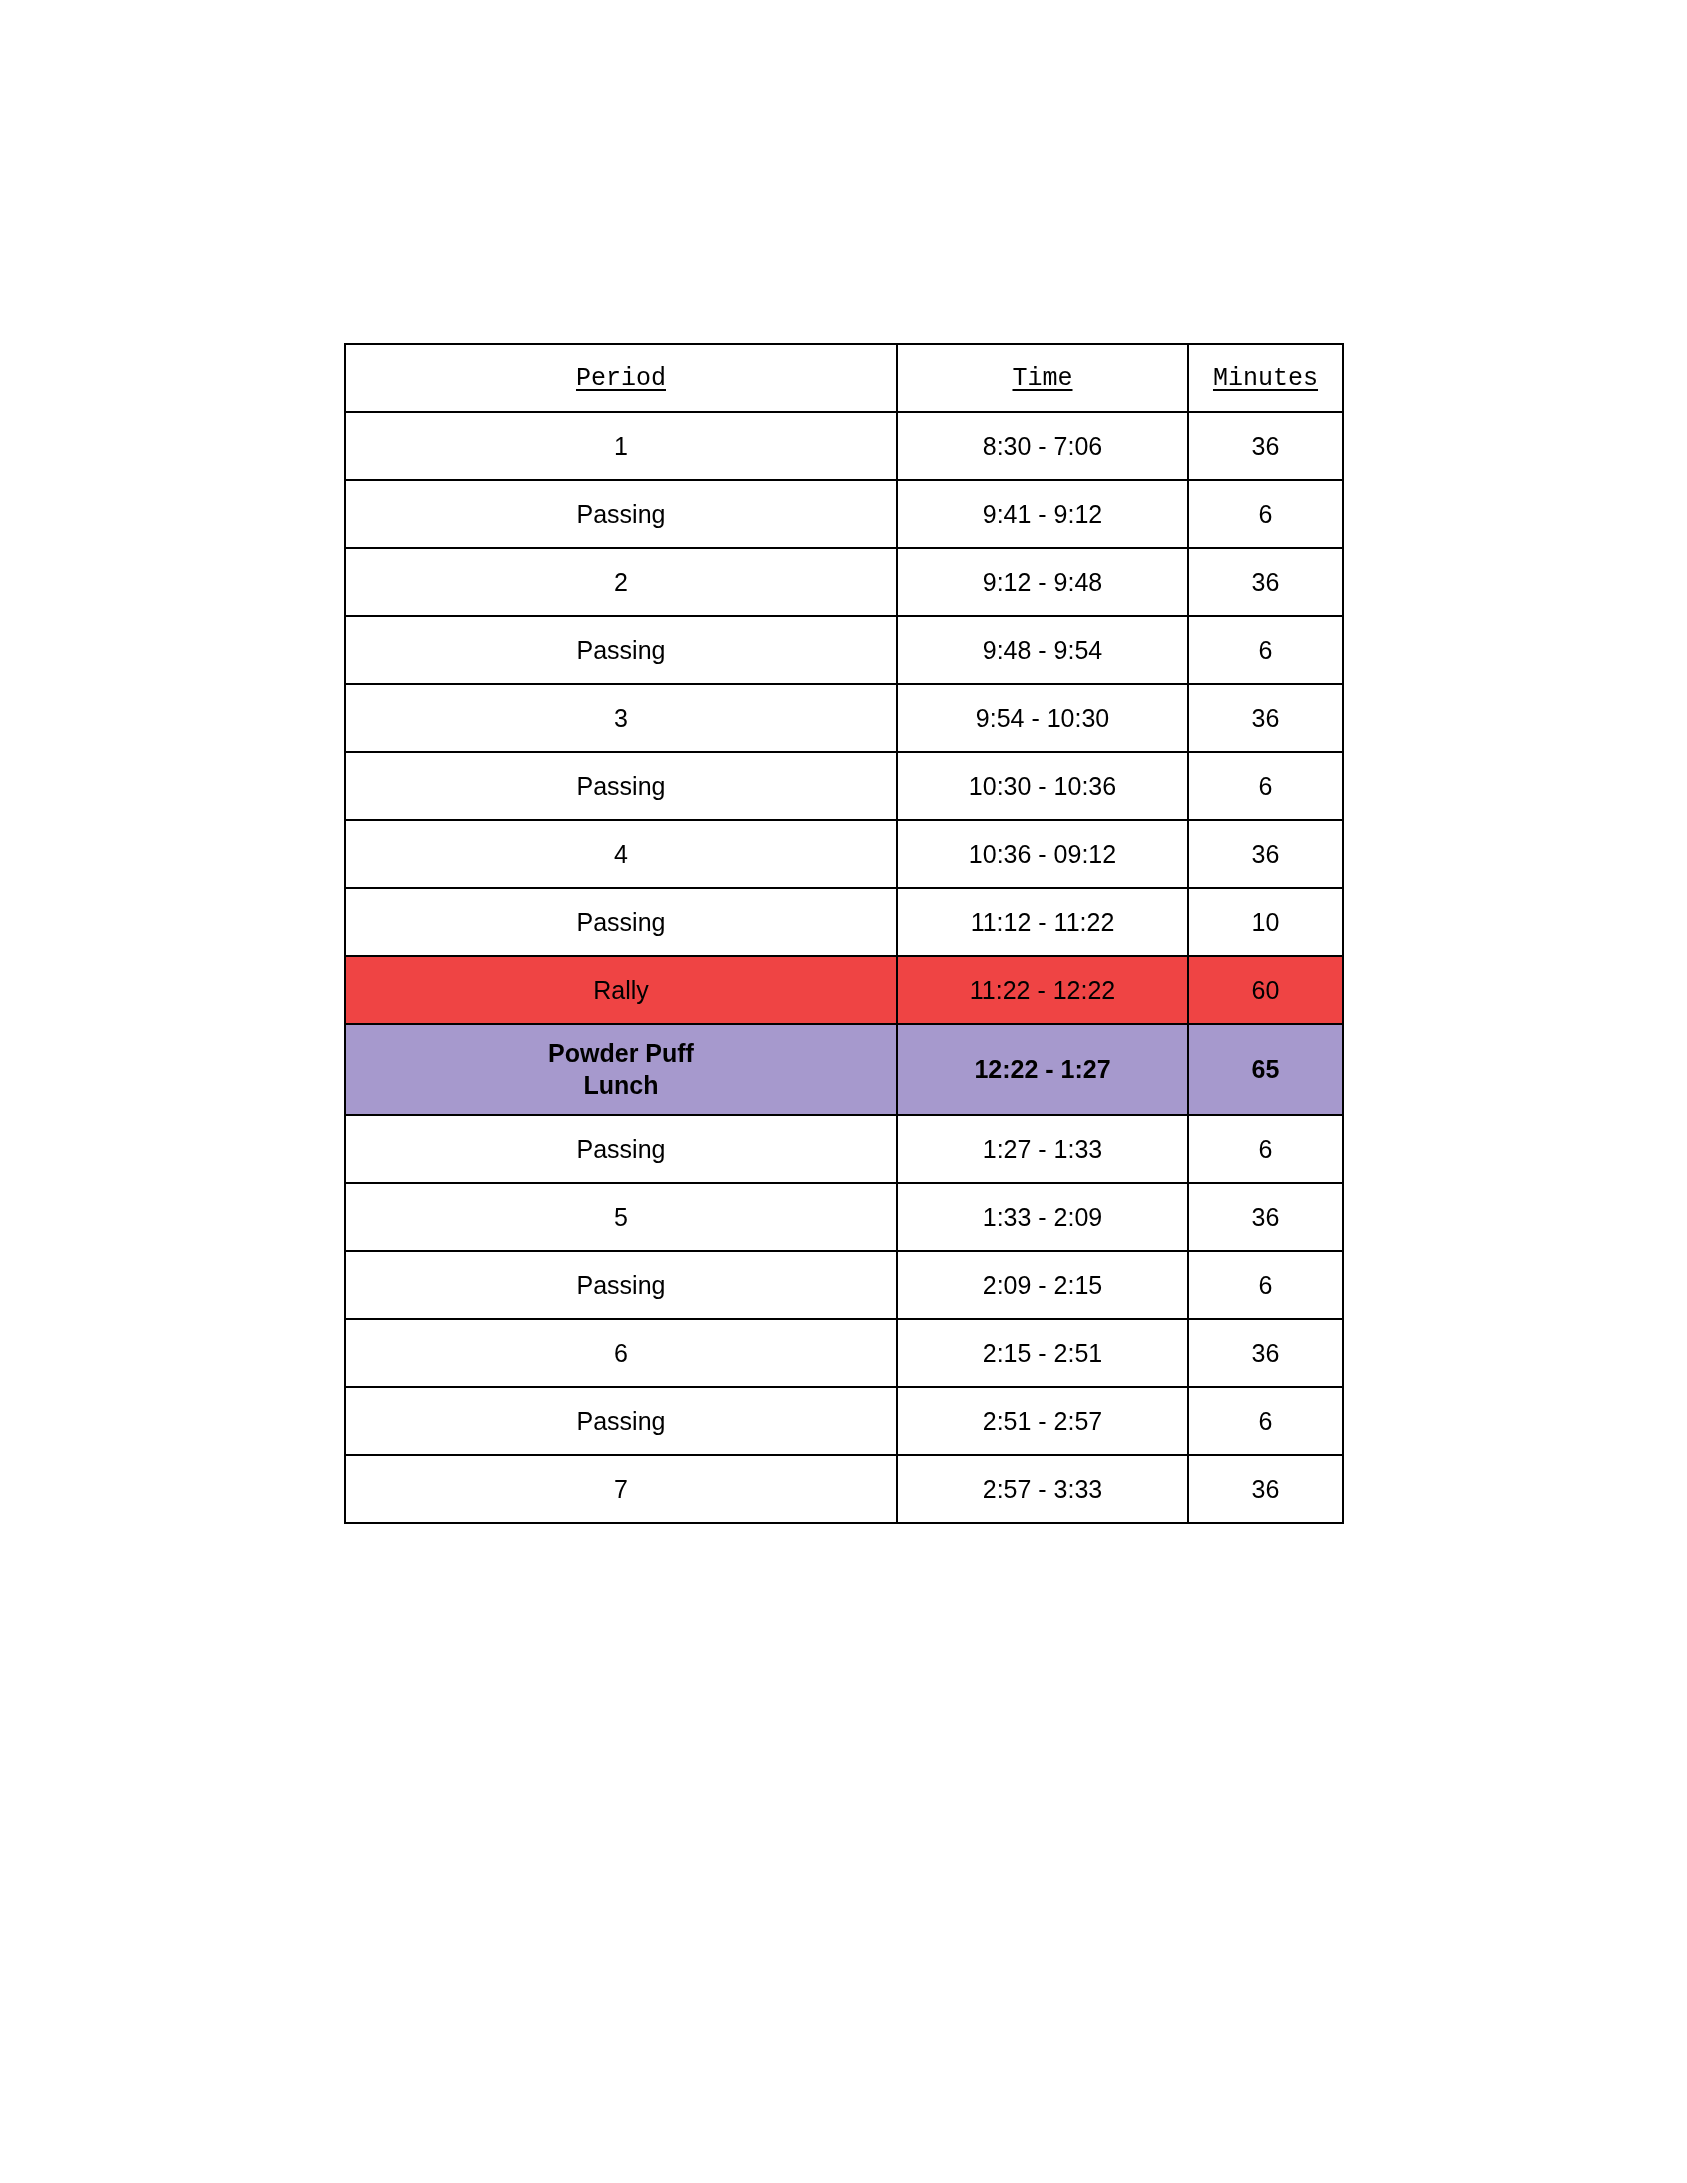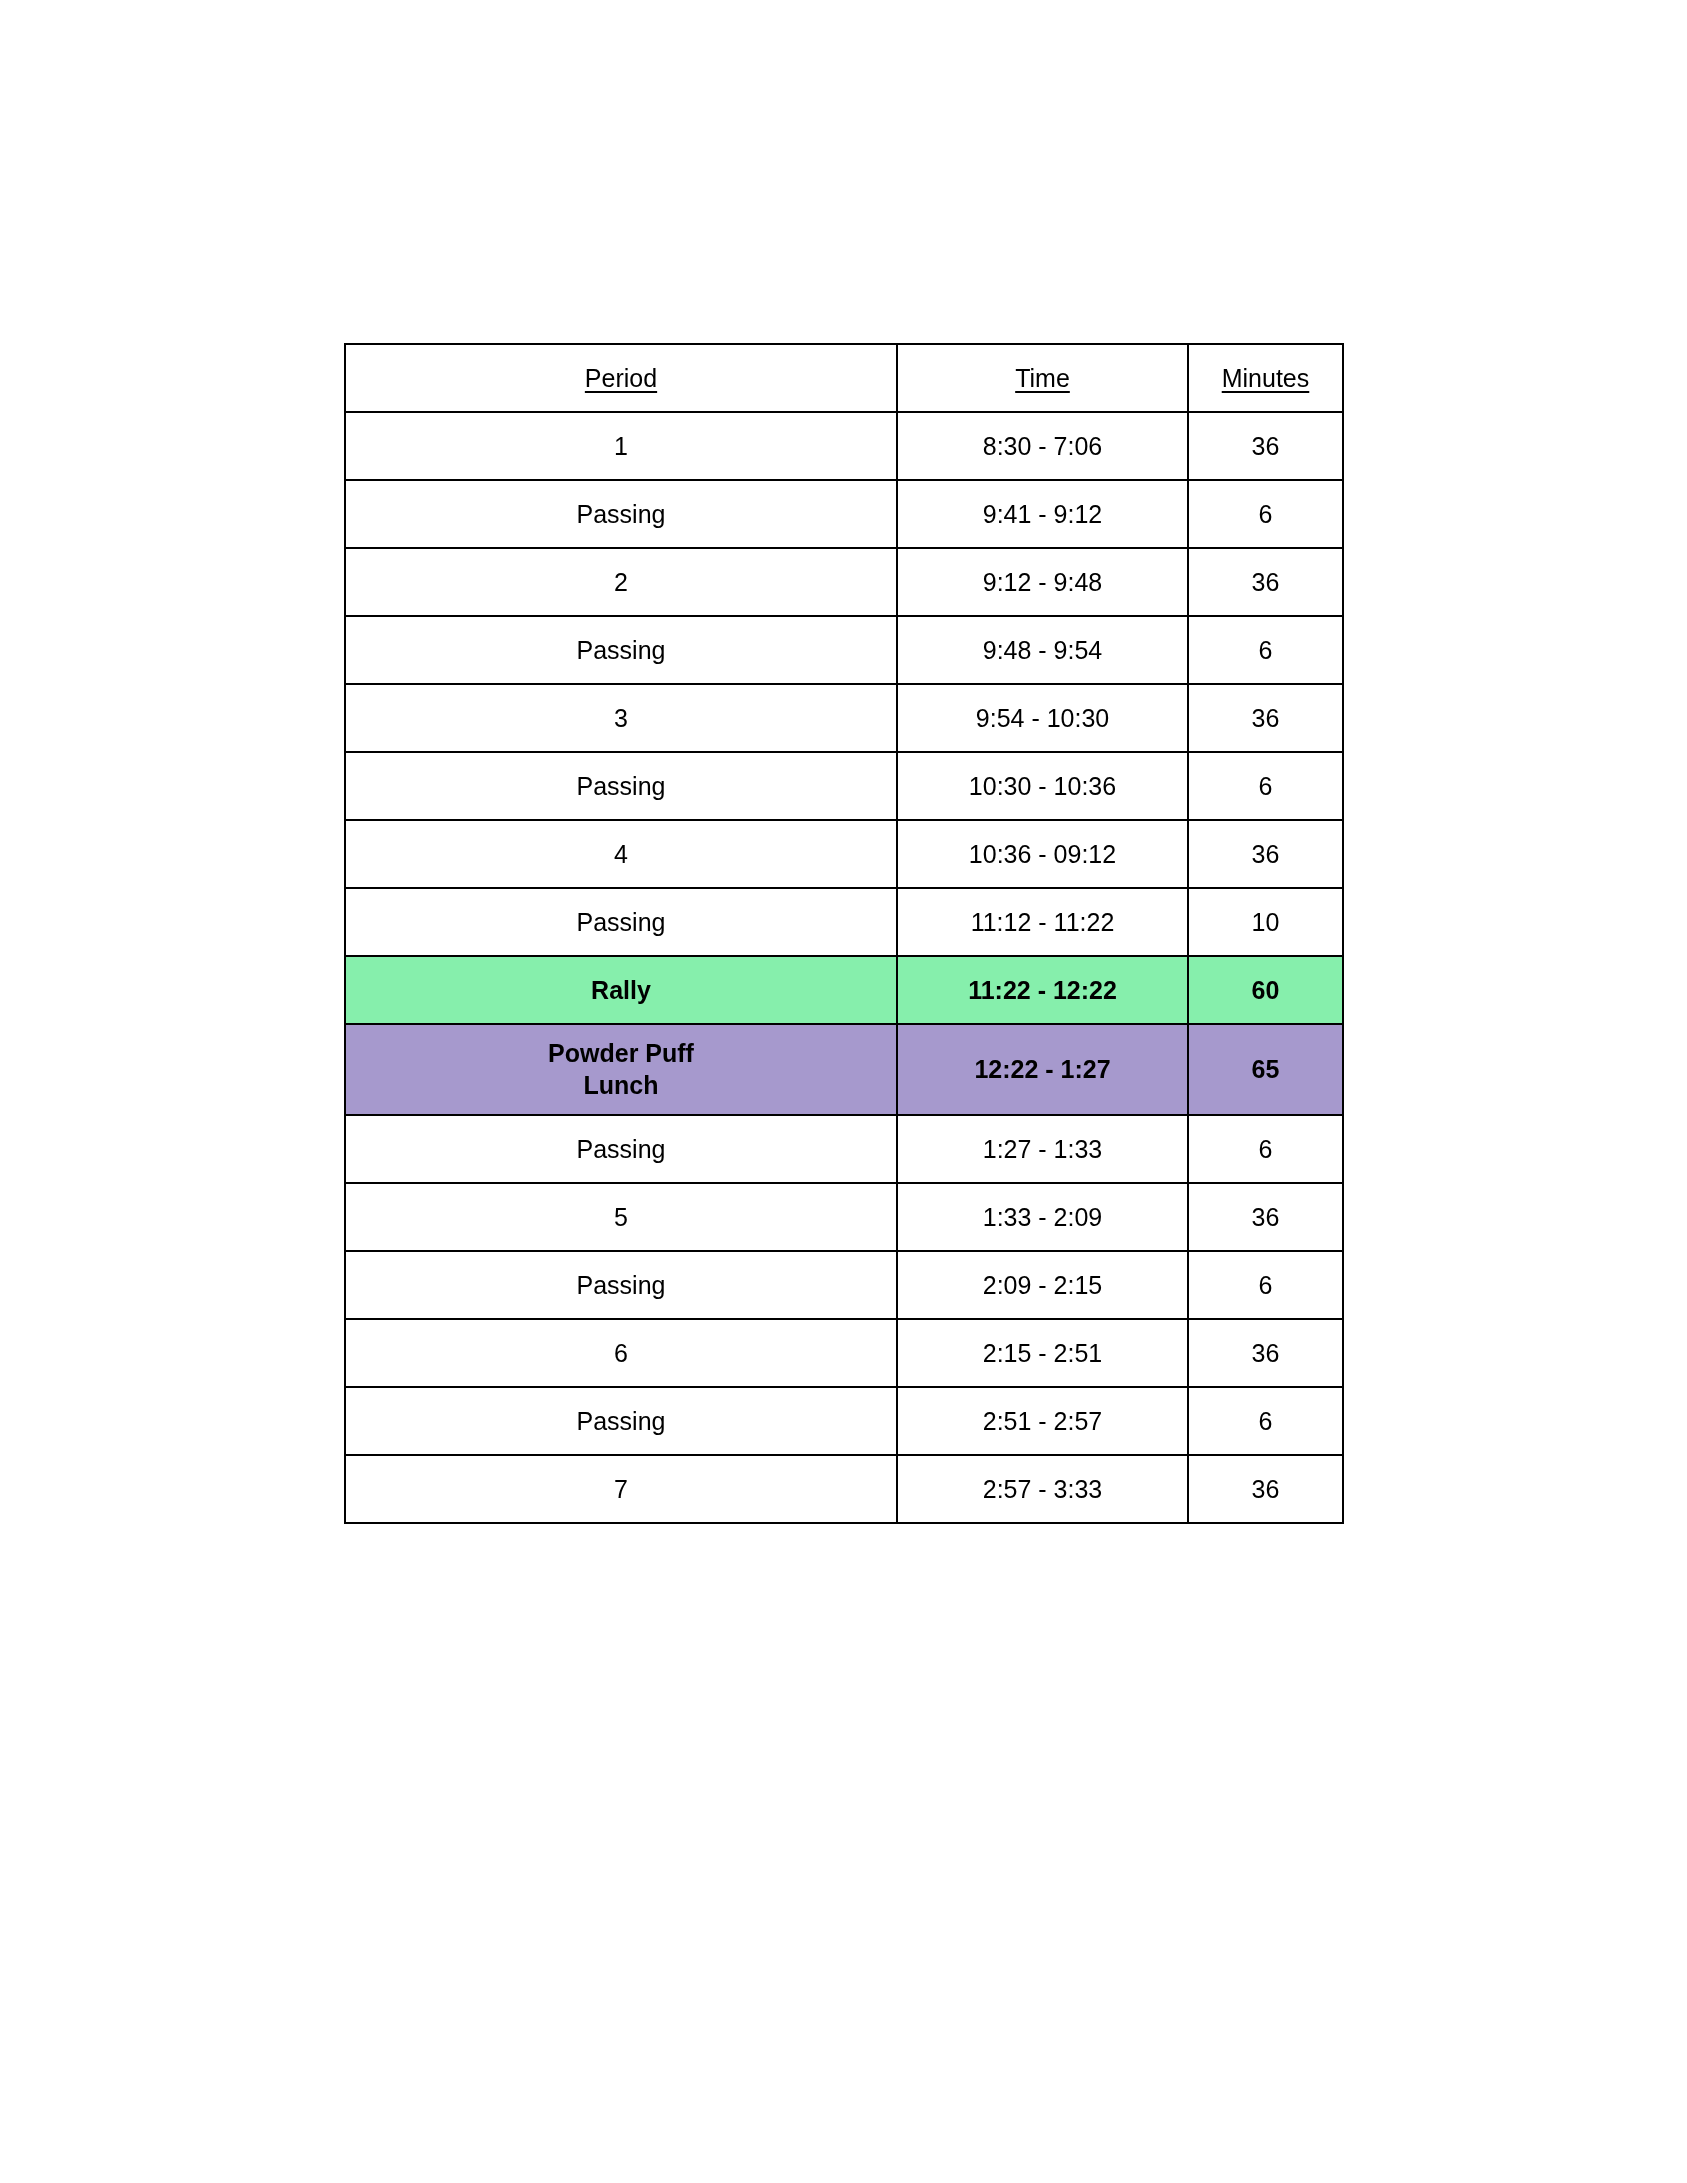--- a/index.html
+++ b/index.html
@@ -60,29 +60,30 @@
     height: 68px;
     box-sizing: border-box;
   }
   col.c-period { width: 552px; }
   col.c-time   { width: 291px; }
   col.c-min    { width: 155px; }
 
   thead th {
     font-weight: bold;
     height: 64px;
+    font-family: Liberation Mono, monospace;
   }
   thead th span.hdr {
     text-decoration: underline;
     text-underline-offset: 4px;
     text-decoration-thickness: 2px;
   }
   tr.highlight-light td {
-    background: #86efac;
-    font-weight: bold;
+    background: #ef4444;
+    font-weight: normal;
   }
   tr.highlight-dark td {
     background: #a699cd;
     font-weight: bold;
   }
   tr.tall td {
     height: 91px;
   }
   .cell-multiline {
     line-height: 1.26;

